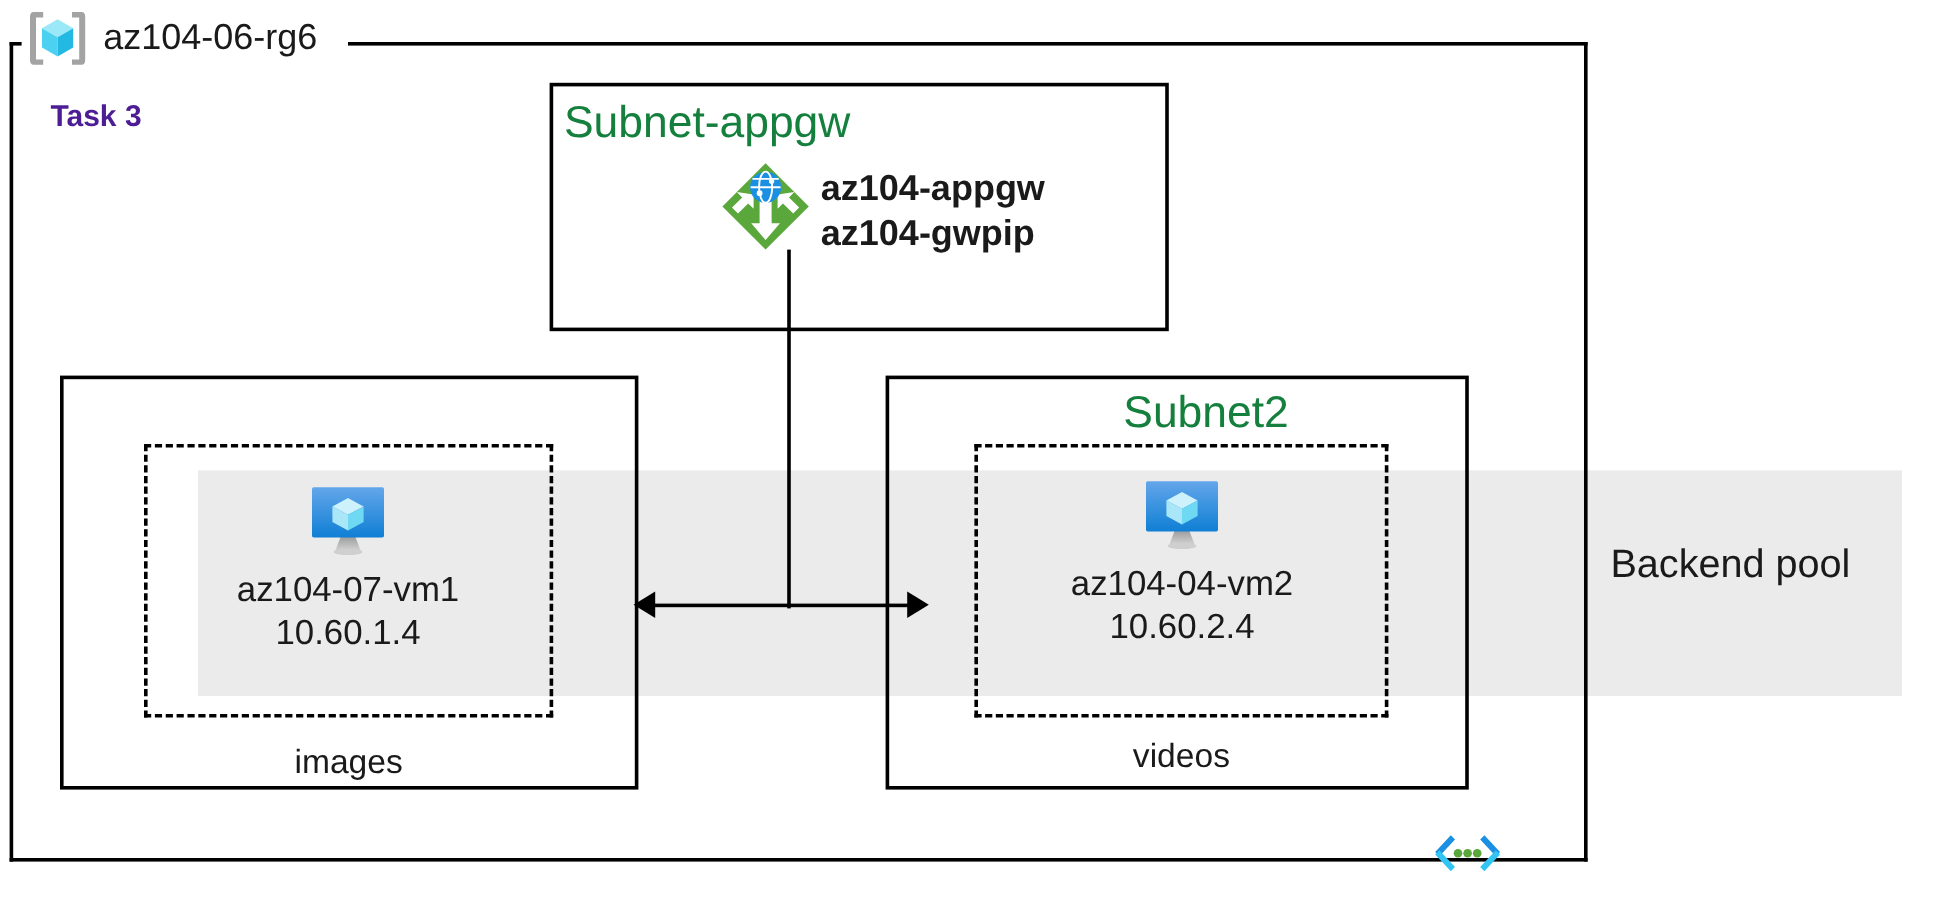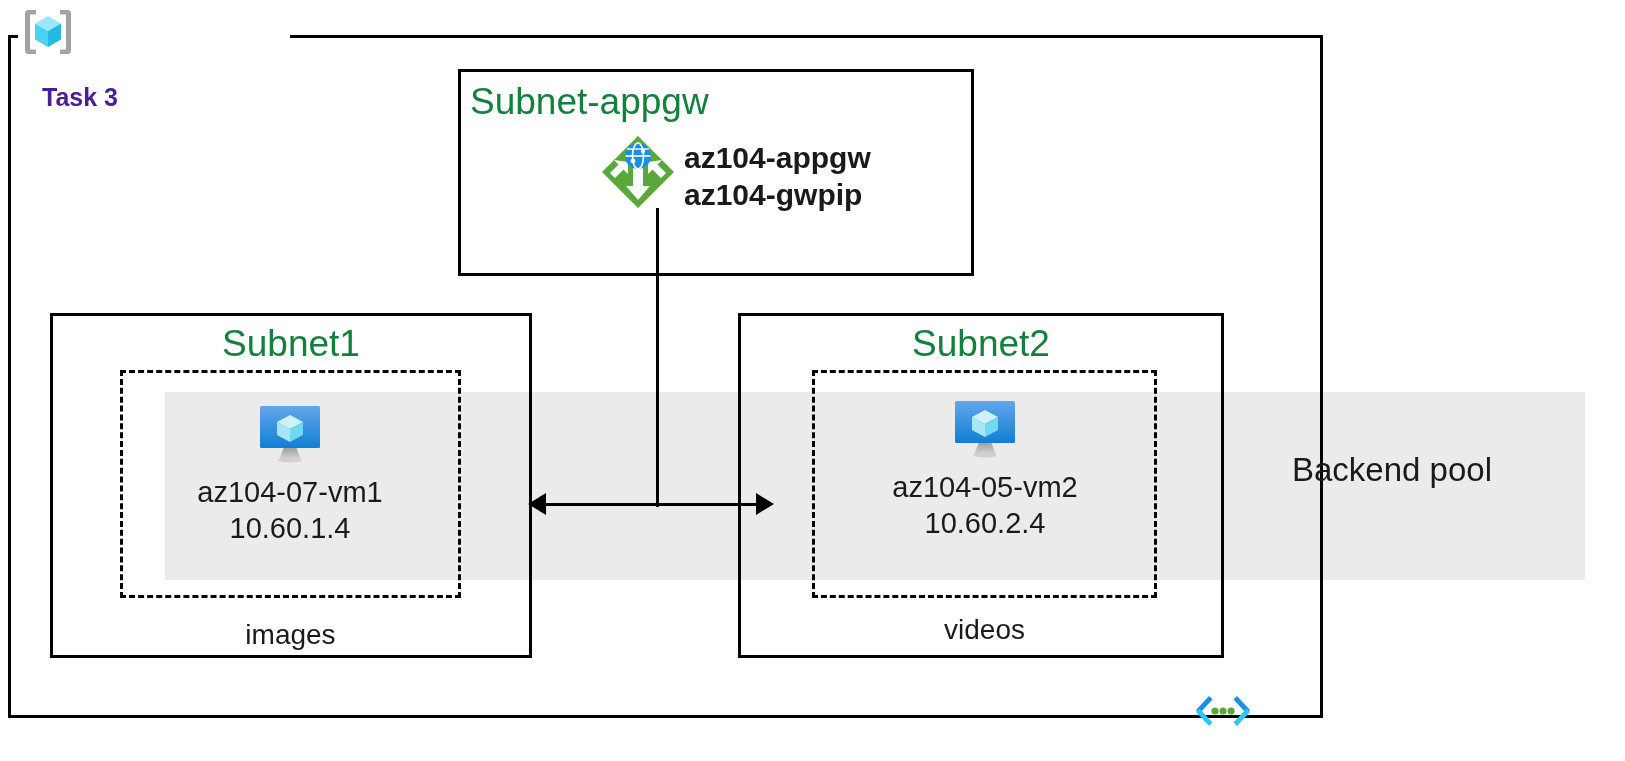--- a/index.html
+++ b/index.html
@@ -22,20 +22,21 @@
     left:165px;top:392px;width:1420px;height:188px;
     background:#ebebeb;
     z-index:1;
   }
   .backend-label{
     left:1292px;top:450px;width:300px;
     font-size:33px;line-height:40px;
     color:#1a1a1a;
     white-space:nowrap;
     z-index:6;
+    text-align:center;
   }
 
   
   .rg-box{
     left:8px;top:35px;width:1315px;height:683px;
     border:3px solid #000000;
     border-top:none;
     box-sizing:border-box;
     z-index:3;
     background:transparent;
@@ -75,21 +76,21 @@
   .subnet-appgw{left:458px;top:69px;width:516px;height:207px;}
   .subnet1{left:50px;top:313px;width:482px;height:345px;}
   .subnet2{left:738px;top:313px;width:486px;height:345px;}
 
   .subnet-title{
     font-size:37px;line-height:40px;color:#15803d;
     white-space:nowrap;z-index:7;text-align:center;
   }
   .t-appgw{left:470px;top:82px;width:300px;text-align:left;}
   .t-subnet1{left:50px;top:324px;width:482px;}
-  .t-subnet2{left:738px;top:324px;width:486px;}
+  .t-subnet2{left:738px;top:324px;width:486px;padding-left:24px;}
 
   
   .dashed-box{
     border:3px dashed #000000;
     box-sizing:border-box;
     background:transparent;
     z-index:5;
   }
   .dash1{left:120px;top:370px;width:341px;height:228px;}
   .dash2{left:812px;top:370px;width:345px;height:228px;}
@@ -167,20 +168,21 @@
 
       <path d="M38 4 L46 4 Q49 4 49 8 L49 44 Q49 48 46 48 L38 48 L38 43.5 L44 43.5 L44 8.5 L38 8.5 Z" fill="#a3a3a3"></path>
 
       <path d="M26 10 L39 17.5 L26 25 L13 17.5 Z" fill="#9be8f8"></path>
 
       <path d="M13 17.5 L26 25 L26 41 L13 33.5 Z" fill="#4cd2f0"></path>
 
       <path d="M39 17.5 L39 33.5 L26 41 L26 25 Z" fill="#23b9e3"></path>
     </svg>
   </div>
+  <div class="abs rg-title">az104-06-rg6</div>
 
   <div class="abs task-label">Task 3</div>
 
   <div class="abs subnet-box subnet-appgw"></div>
   <div class="abs subnet-title t-appgw">Subnet-appgw</div>
 
   <div class="abs appgw-icon">
     <svg width="76" height="76" viewBox="0 0 76 76" xmlns="http://www.w3.org/2000/svg">
 
       <path d="M38 2 L74 38 L38 74 L2 38 Z" fill="#5aa73b"></path>
@@ -203,21 +205,20 @@
     <div>az104-appgw</div>
     <div>az104-gwpip</div>
   </div>
 
   <div class="abs conn-vertical"></div>
   <div class="abs conn-horizontal"></div>
   <div class="abs arrow-head arrow-left"></div>
   <div class="abs arrow-head arrow-right"></div>
 
   <div class="abs subnet-box subnet1"></div>
-  <div class="abs subnet-title t-subnet1">Subnet1</div>
   <div class="abs dashed-box dash1"></div>
 
   <div class="abs vm-wrap vm1">
     <div class="vm-icon">
       <svg width="72" height="66" viewBox="0 0 72 66" xmlns="http://www.w3.org/2000/svg">
         <defs>
           <linearGradient id="vmScreen1" x1="0" y1="0" x2="0" y2="1">
             <stop offset="0%" stop-color="#64a6ea"></stop>
             <stop offset="100%" stop-color="#0f7fd4"></stop>
           </linearGradient>
@@ -263,21 +264,21 @@
           </linearGradient>
         </defs>
         <path d="M30 47 L42 47 L47 60 L25 60 Z" fill="url(#vmStand2)"></path>
         <ellipse cx="36" cy="60" rx="12" ry="2.6" fill="#cfcfcf"></ellipse>
         <rect x="6" y="6" width="60" height="42" rx="1.5" fill="url(#vmScreen2)"></rect>
         <path d="M36 15 L49 22 L36 29 L23 22 Z" fill="#cdf2fb"></path>
         <path d="M23 22 L36 29 L36 42 L23 35 Z" fill="#a9e7f8"></path>
         <path d="M49 22 L49 35 L36 42 L36 29 Z" fill="#6fd9f3"></path>
       </svg>
     </div>
-    <div class="vm-label">az104-05-vm2</div>
+    <div class="vm-label">az104-04-vm2</div>
     <div class="vm-label">10.60.2.4</div>
   </div>
 
   <div class="abs caption cap2">videos</div>
 
   <div class="abs vnet-marker">
     <svg width="62" height="44" viewBox="0 0 62 44" xmlns="http://www.w3.org/2000/svg">
 
       <path d="M17 6 L4 20 L7.5 23.5 L20.5 9.5 Z" fill="#1b8fe2"></path>
       <path d="M4 22 L17 36 L20.5 32.5 L7.5 18.5 Z" fill="#32c5f4"></path>

